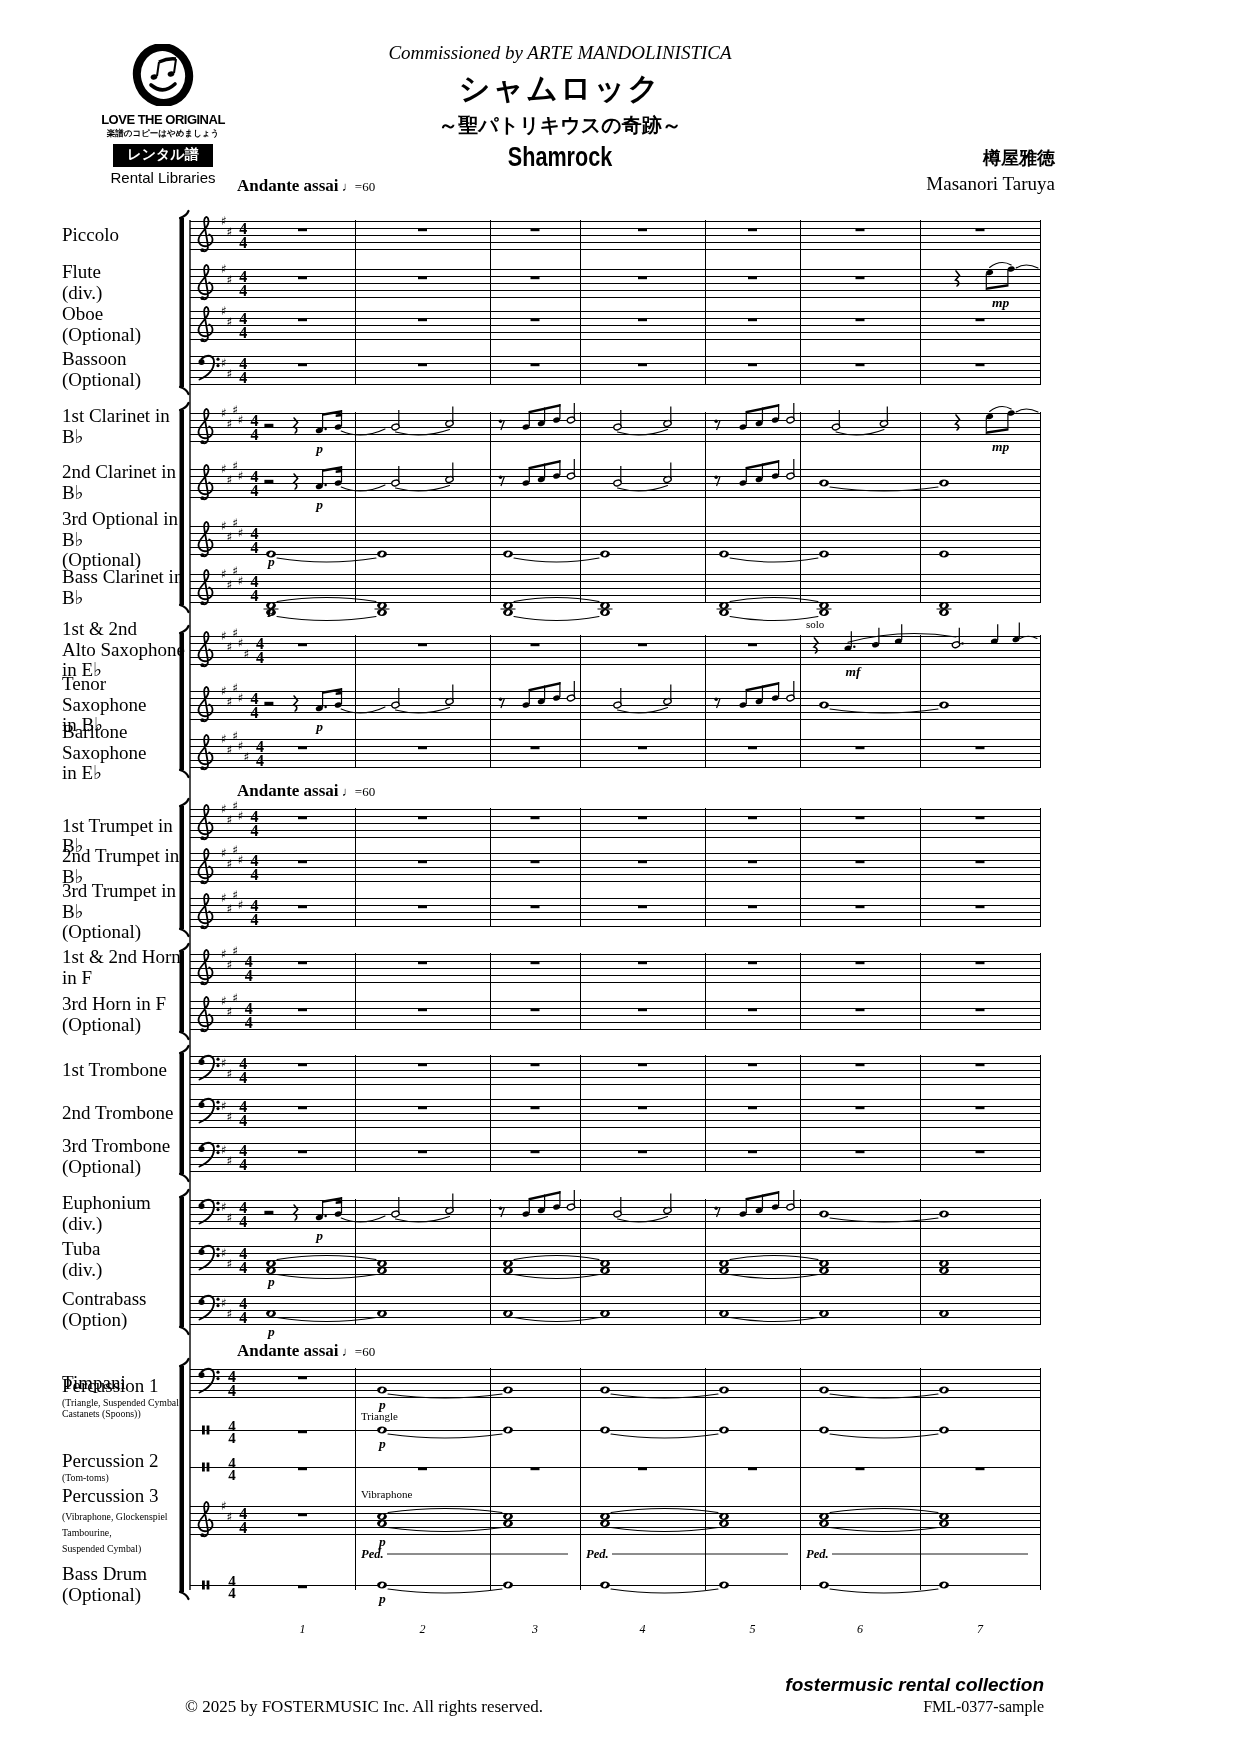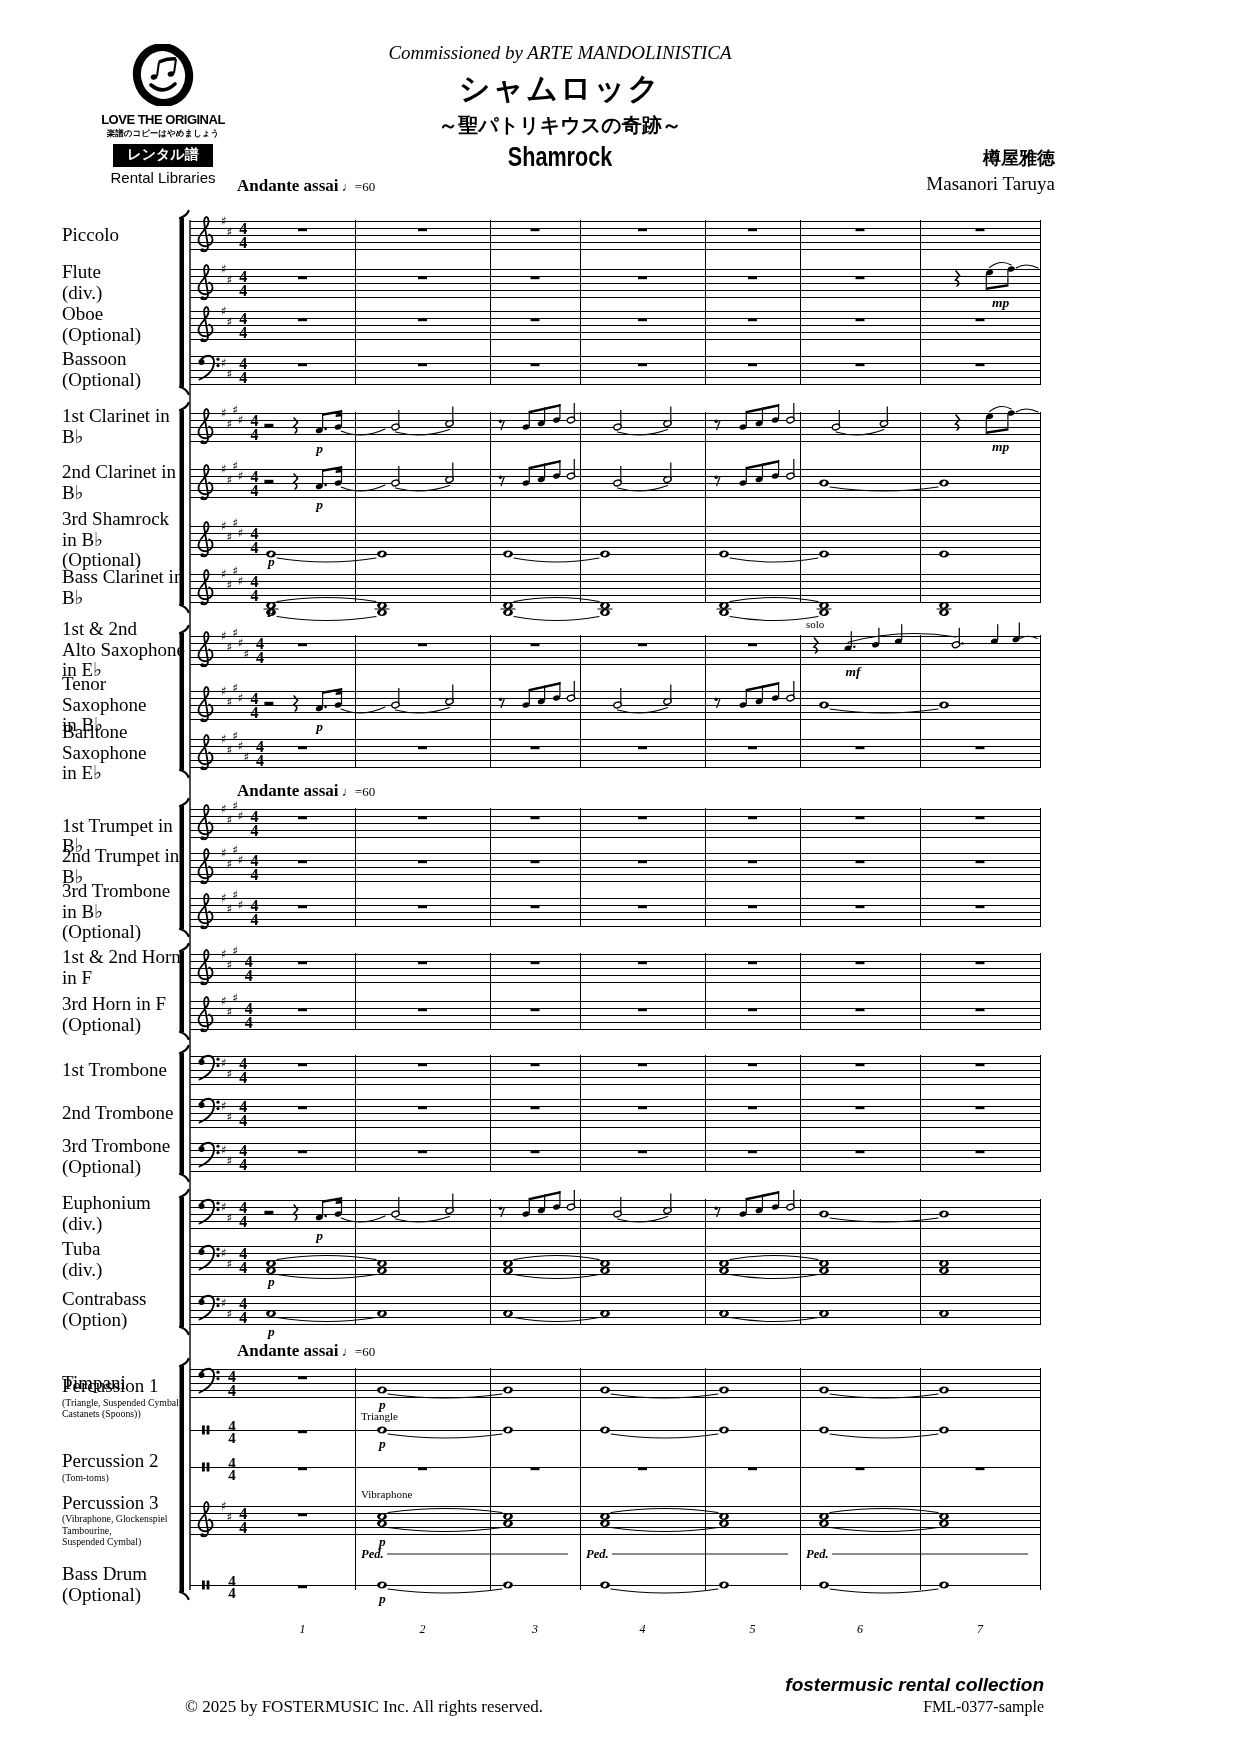--- a/index.html
+++ b/index.html
@@ -1121,21 +1121,21 @@
         <div class="main">Bassoon</div>
         <div class="main">(Optional)</div>
       </div>
       <div class="inst-label" style="top: 393px; height: 68px;">
         <div class="main">1st Clarinet in B♭</div>
       </div>
       <div class="inst-label" style="top: 449px; height: 68px;">
         <div class="main">2nd Clarinet in B♭</div>
       </div>
       <div class="inst-label" style="top: 506px; height: 68px;">
-        <div class="main">3rd Shamrock in B♭</div>
+        <div class="main">3rd Optional in B♭</div>
         <div class="main">(Optional)</div>
       </div>
       <div class="inst-label" style="top: 554px; height: 68px;">
         <div class="main">Bass Clarinet in B♭</div>
       </div>
       <div class="inst-label" style="top: 616px; height: 68px;">
         <div class="main">1st &amp; 2nd</div>
         <div class="main">Alto Saxophone</div>
         <div class="main">in E♭</div>
       </div>
@@ -1147,21 +1147,21 @@
         <div class="main">Baritone Saxophone</div>
         <div class="main">in E♭</div>
       </div>
       <div class="inst-label" style="top: 789px; height: 68px; justify-content: flex-end;">
         <div class="main">1st Trumpet in B♭</div>
       </div>
       <div class="inst-label" style="top: 833px; height: 68px;">
         <div class="main">2nd Trumpet in B♭</div>
       </div>
       <div class="inst-label" style="top: 878px; height: 68px;">
-        <div class="main">3rd Trombone in B♭</div>
+        <div class="main">3rd Trumpet in B♭</div>
         <div class="main">(Optional)</div>
       </div>
       <div class="inst-label" style="top: 934px; height: 68px;">
         <div class="main">1st &amp; 2nd Horn in F</div>
       </div>
       <div class="inst-label" style="top: 981px; height: 68px;">
         <div class="main">3rd Horn in F</div>
         <div class="main">(Optional)</div>
       </div>
       <div class="inst-label" style="top: 1036px; height: 68px;">
@@ -1191,21 +1191,21 @@
       </div>
       <div class="inst-label" style="top: 1364px; height: 68px;">
         <div class="main">Percussion 1</div>
         <div class="sub">(Triangle, Suspended Cymbal</div>
         <div class="sub">Castanets (Spoons))</div>
       </div>
       <div class="inst-label" style="top: 1433px; height: 68px;">
         <div class="main">Percussion 2</div>
         <div class="sub">(Tom-toms)</div>
       </div>
-      <div class="inst-label" style="top: 1486px; height: 68px;">
+      <div class="inst-label" style="top: 1486px; height: 68px; justify-content: space-between;">
         <div class="main">Percussion 3</div>
         <div class="sub">(Vibraphone, Glockenspiel</div>
         <div class="sub">Tambourine,</div>
         <div class="sub">Suspended Cymbal)</div>
       </div>
       <div class="inst-label" style="top: 1551px; height: 68px;">
         <div class="main">Bass Drum</div>
         <div class="main">(Optional)</div>
       </div>
       <div class="tempo" style="left: 237px; top: 176px;"><b>Andante assai</b><span class="mm"> ♩=60</span></div>

